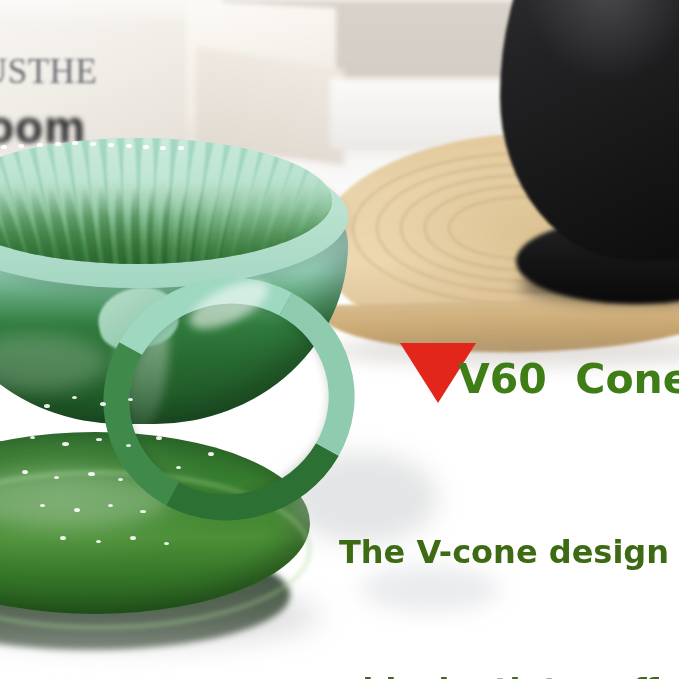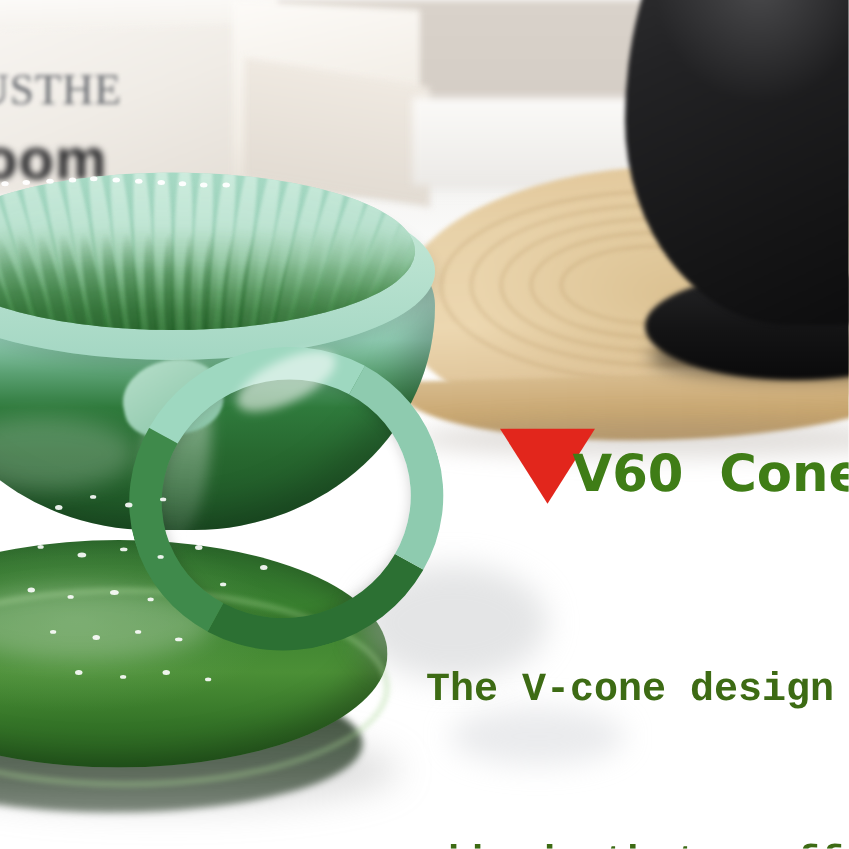--- a/index.html
+++ b/index.html
@@ -430,21 +430,21 @@
     left: 329px; top: 437px;
     width: 350px;
     text-align: center;
     font-family: "DejaVu Sans", sans-serif;
     font-weight: bold;
     font-size: 32px;
     line-height: 46px;
     color: #3d6b14;
     white-space: pre;
   }
-  .overlay-body .ln { display: block; font-family: Liberation Mono, monospace; }
+  .overlay-body .ln { display: block; }
 </style>
 </head>
 <body>
 
 <div id="stage">
 
   <div class="bg-wall"></div>
   <div class="bg-table"></div>
   <div class="bg-horizon"></div>
 

